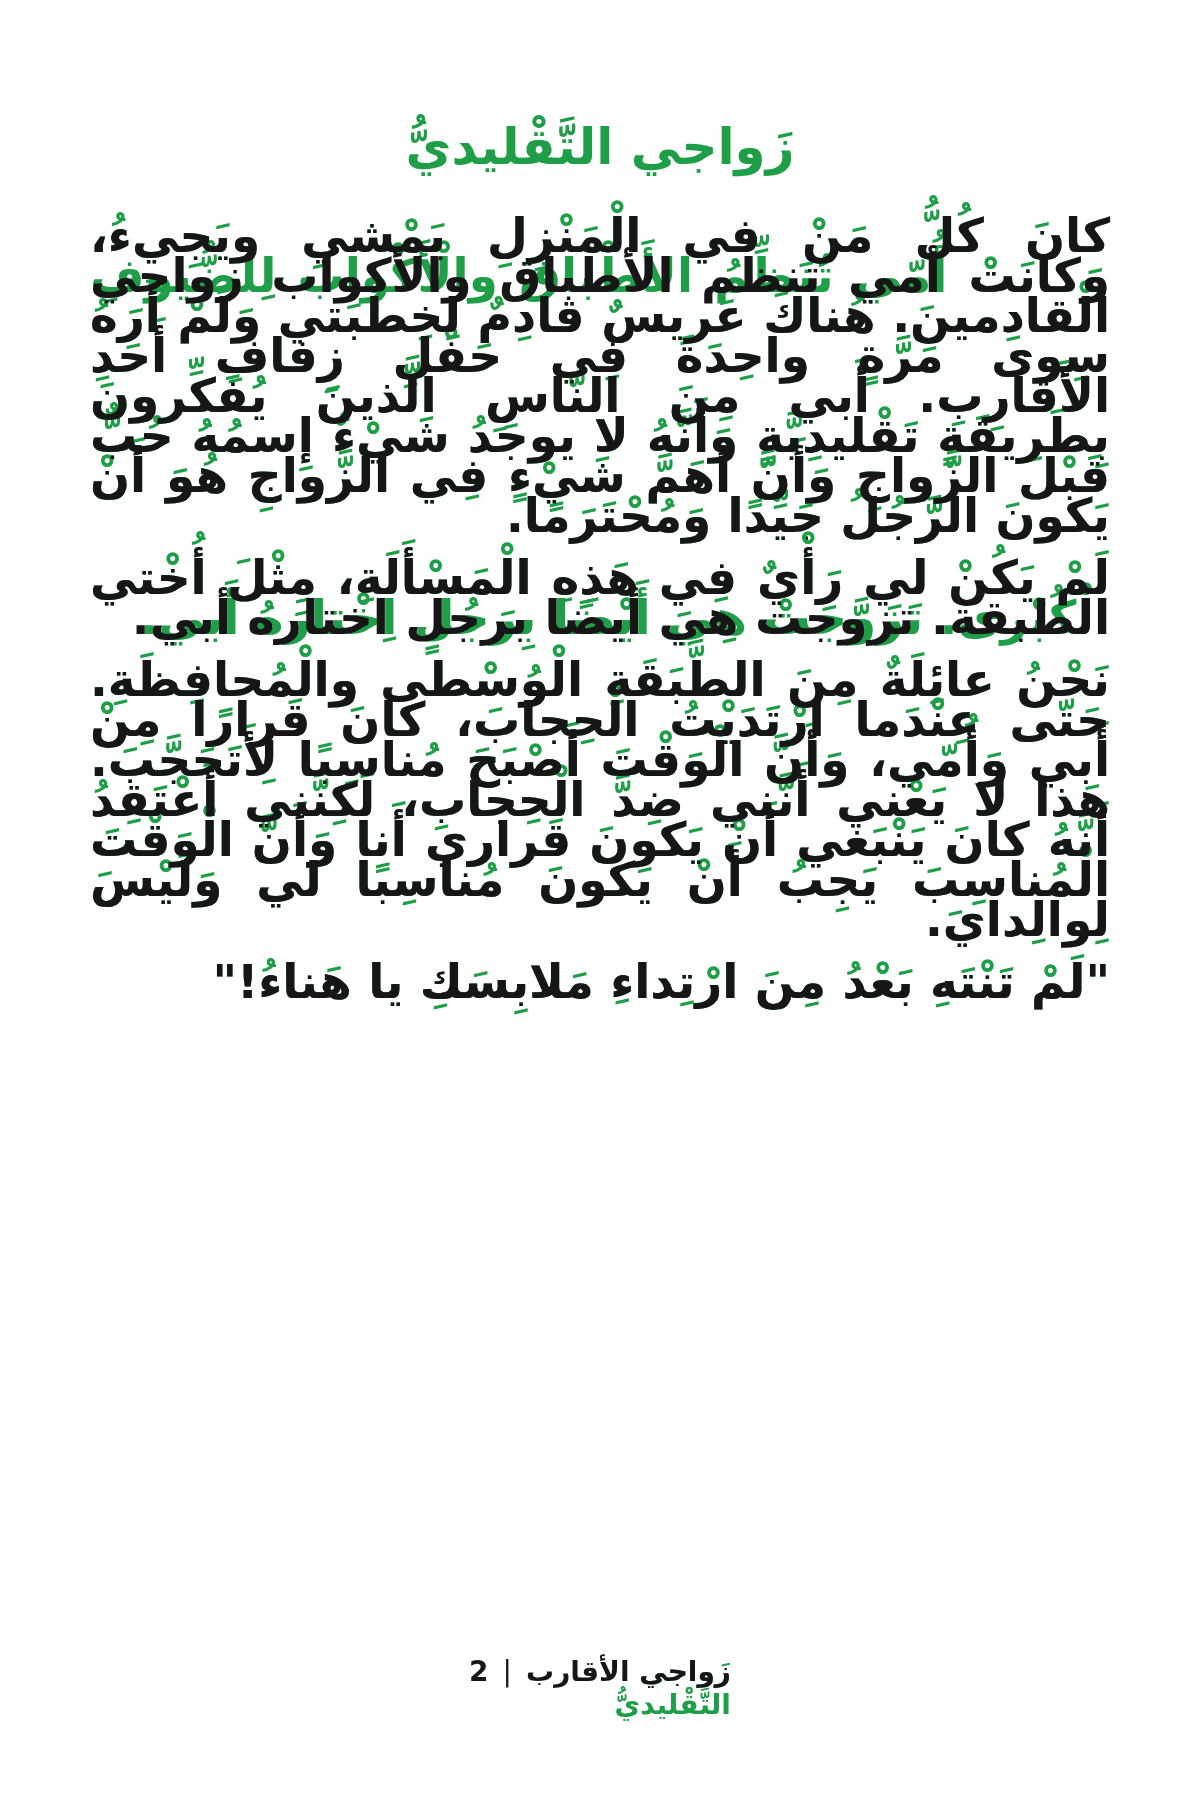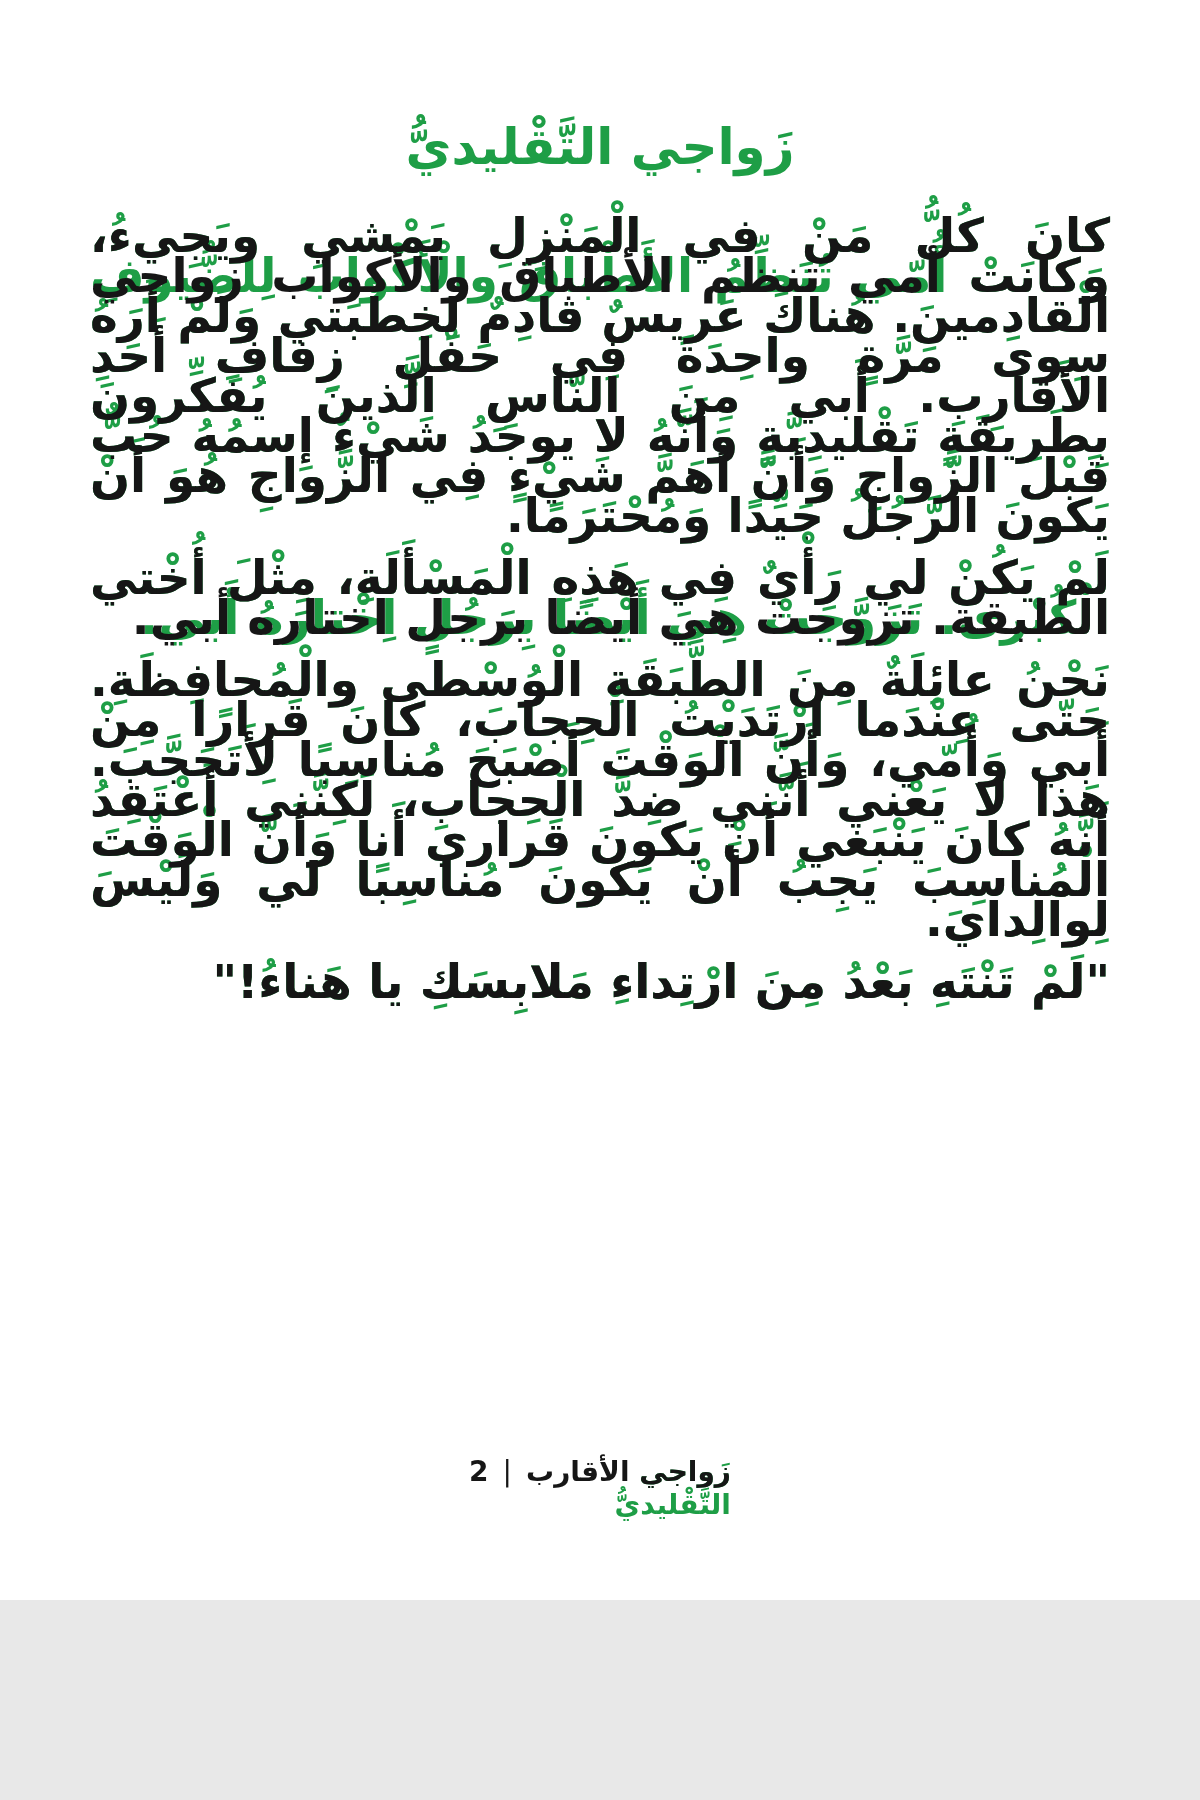--- a/index.html
+++ b/index.html
@@ -8,21 +8,21 @@
     --bg:#ffffff;
   }
   html,body{margin:0;padding:0;}
   body{
     background:#e8e8e8;
     font-family:"DejaVu Sans", sans-serif;
   }
   .page{
     position:relative;
     width:1200px;
-    height:1600px;
+    height:1800px;
     margin:0 auto;
     background:var(--bg);
     overflow:hidden;
   }
   .title{
     margin:112px 90px 34px 90px;
     text-align:center;
     font-size:50px;
     font-weight:bold;
     color:var(--accent);

